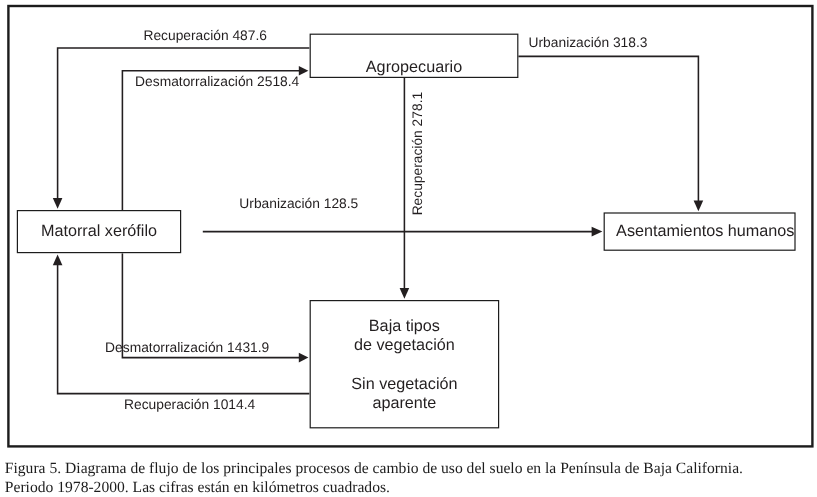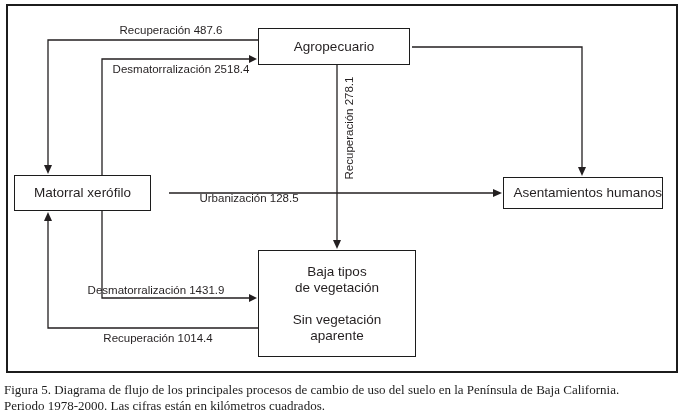--- a/index.html
+++ b/index.html
@@ -37,21 +37,21 @@
     border: 1.5px solid #1c1c1c;
     box-sizing: border-box;
     display: flex;
     align-items: center;
     justify-content: center;
     text-align: center;
     font-size: 13.5px;
     line-height: 16px;
     color: #231f20;
   }
-  #node-agropecuario   { left: 258px; top: 28px;  width: 152px; height: 37px; }
+  #node-agropecuario   { left: 258px; top: 28px;  width: 174px; height: 37px; align-items: flex-end; }
   #node-matorral       { left: 14px;  top: 175px; width: 137px; height: 36px; }
   #node-asentamientos  { left: 503px; top: 177px; width: 160px; height: 32px; justify-content: flex-end; }
   #node-otros          { left: 258px; top: 250px; width: 158px; height: 107px;
                          flex-direction: column; }
   #node-otros .group + .group { margin-top: 16px; }
   #node-otros .group span { display: block; }
   .edge-label {
     position: absolute;
     font-size: 11.5px;
     line-height: 13px;
@@ -59,21 +59,21 @@
     transform: translateX(-50%);
     color: #231f20;
   }
   .edge-label.vertical {
     transform: translate(-50%, -50%) rotate(-90deg);
   }
   #lbl-recuperacion-487      { left: 171px; top: 24px;  }
   #lbl-desmatorralizacion-2518 { left: 181px; top: 63px;  }
   #lbl-urbanizacion-318      { left: 490px; top: 30px;  }
   #lbl-recuperacion-278      { left: 349px; top: 128px; }
-  #lbl-urbanizacion-128      { left: 249px; top: 192px; }
+  #lbl-urbanizacion-128      { left: 249px; top: 164px; }
   #lbl-desmatorralizacion-1431 { left: 156px; top: 284px; }
   #lbl-recuperacion-1014     { left: 158px; top: 332px; }
   .caption {
     position: absolute;
     left: 4px;
     top: 382px;
     width: 676px;
     font-family: Liberation Serif, serif;
     font-size: 13px;
     line-height: 15.5px;
@@ -130,20 +130,21 @@
       <span>de vegetación</span>
     </div>
     <div class="group">
       <span>Sin vegetación</span>
       <span>aparente</span>
     </div>
   </div>
 
   <div class="edge-label" id="lbl-recuperacion-487">Recuperación 487.6</div>
   <div class="edge-label" id="lbl-desmatorralizacion-2518">Desmatorralización 2518.4</div>
+  <div class="edge-label" id="lbl-urbanizacion-318">Urbanización 318.3</div>
   <div class="edge-label vertical" id="lbl-recuperacion-278">Recuperación 278.1</div>
   <div class="edge-label" id="lbl-urbanizacion-128">Urbanización 128.5</div>
   <div class="edge-label" id="lbl-desmatorralizacion-1431">Desmatorralización 1431.9</div>
   <div class="edge-label" id="lbl-recuperacion-1014">Recuperación 1014.4</div>
 
   <div class="caption">
     <span>Figura 5. Diagrama de flujo de los principales procesos de cambio de uso del suelo en la Península de Baja California.</span>
     <span>Periodo 1978-2000. Las cifras están en kilómetros cuadrados.</span>
   </div>
 

